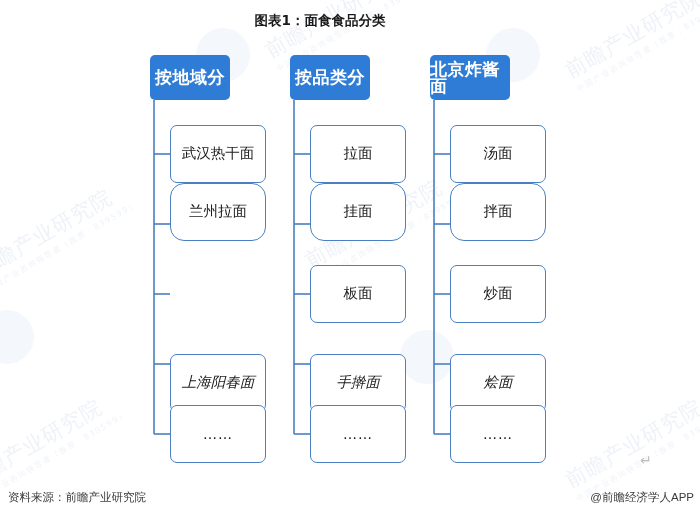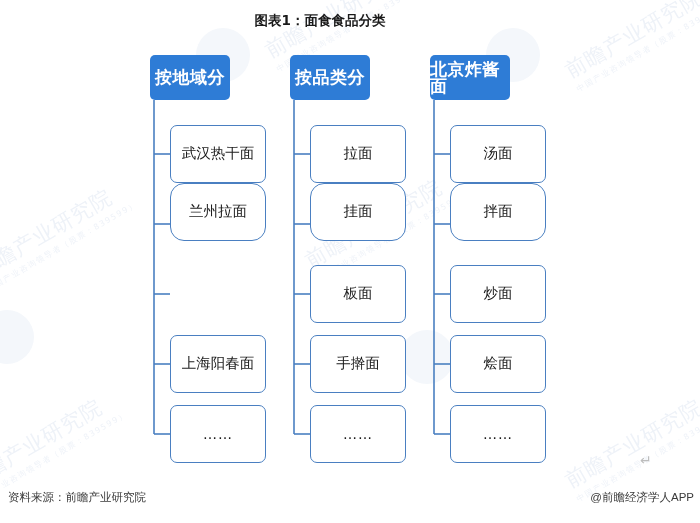--- a/index.html
+++ b/index.html
@@ -140,21 +140,21 @@
     word-break: break-all;
   }
   .item-box .item-label.dots {
     letter-spacing: 1px;
     font-size: 14px;
   }
 
   .r0 { top: 125px; }
   .r1 { top: 183px; border-radius: 14px; }
   .r2 { top: 265px; }
-  .r3 { top: 335px; }
+  .r3 { top: 354px; font-style: italic; }
   .r4 { top: 405px; }
 
   
   #return-mark {
     position: absolute;
     left: 640px;
     top: 452px;
     font-size: 14px;
     color: #bdbdbd;
     font-family: "DejaVu Sans", sans-serif;

